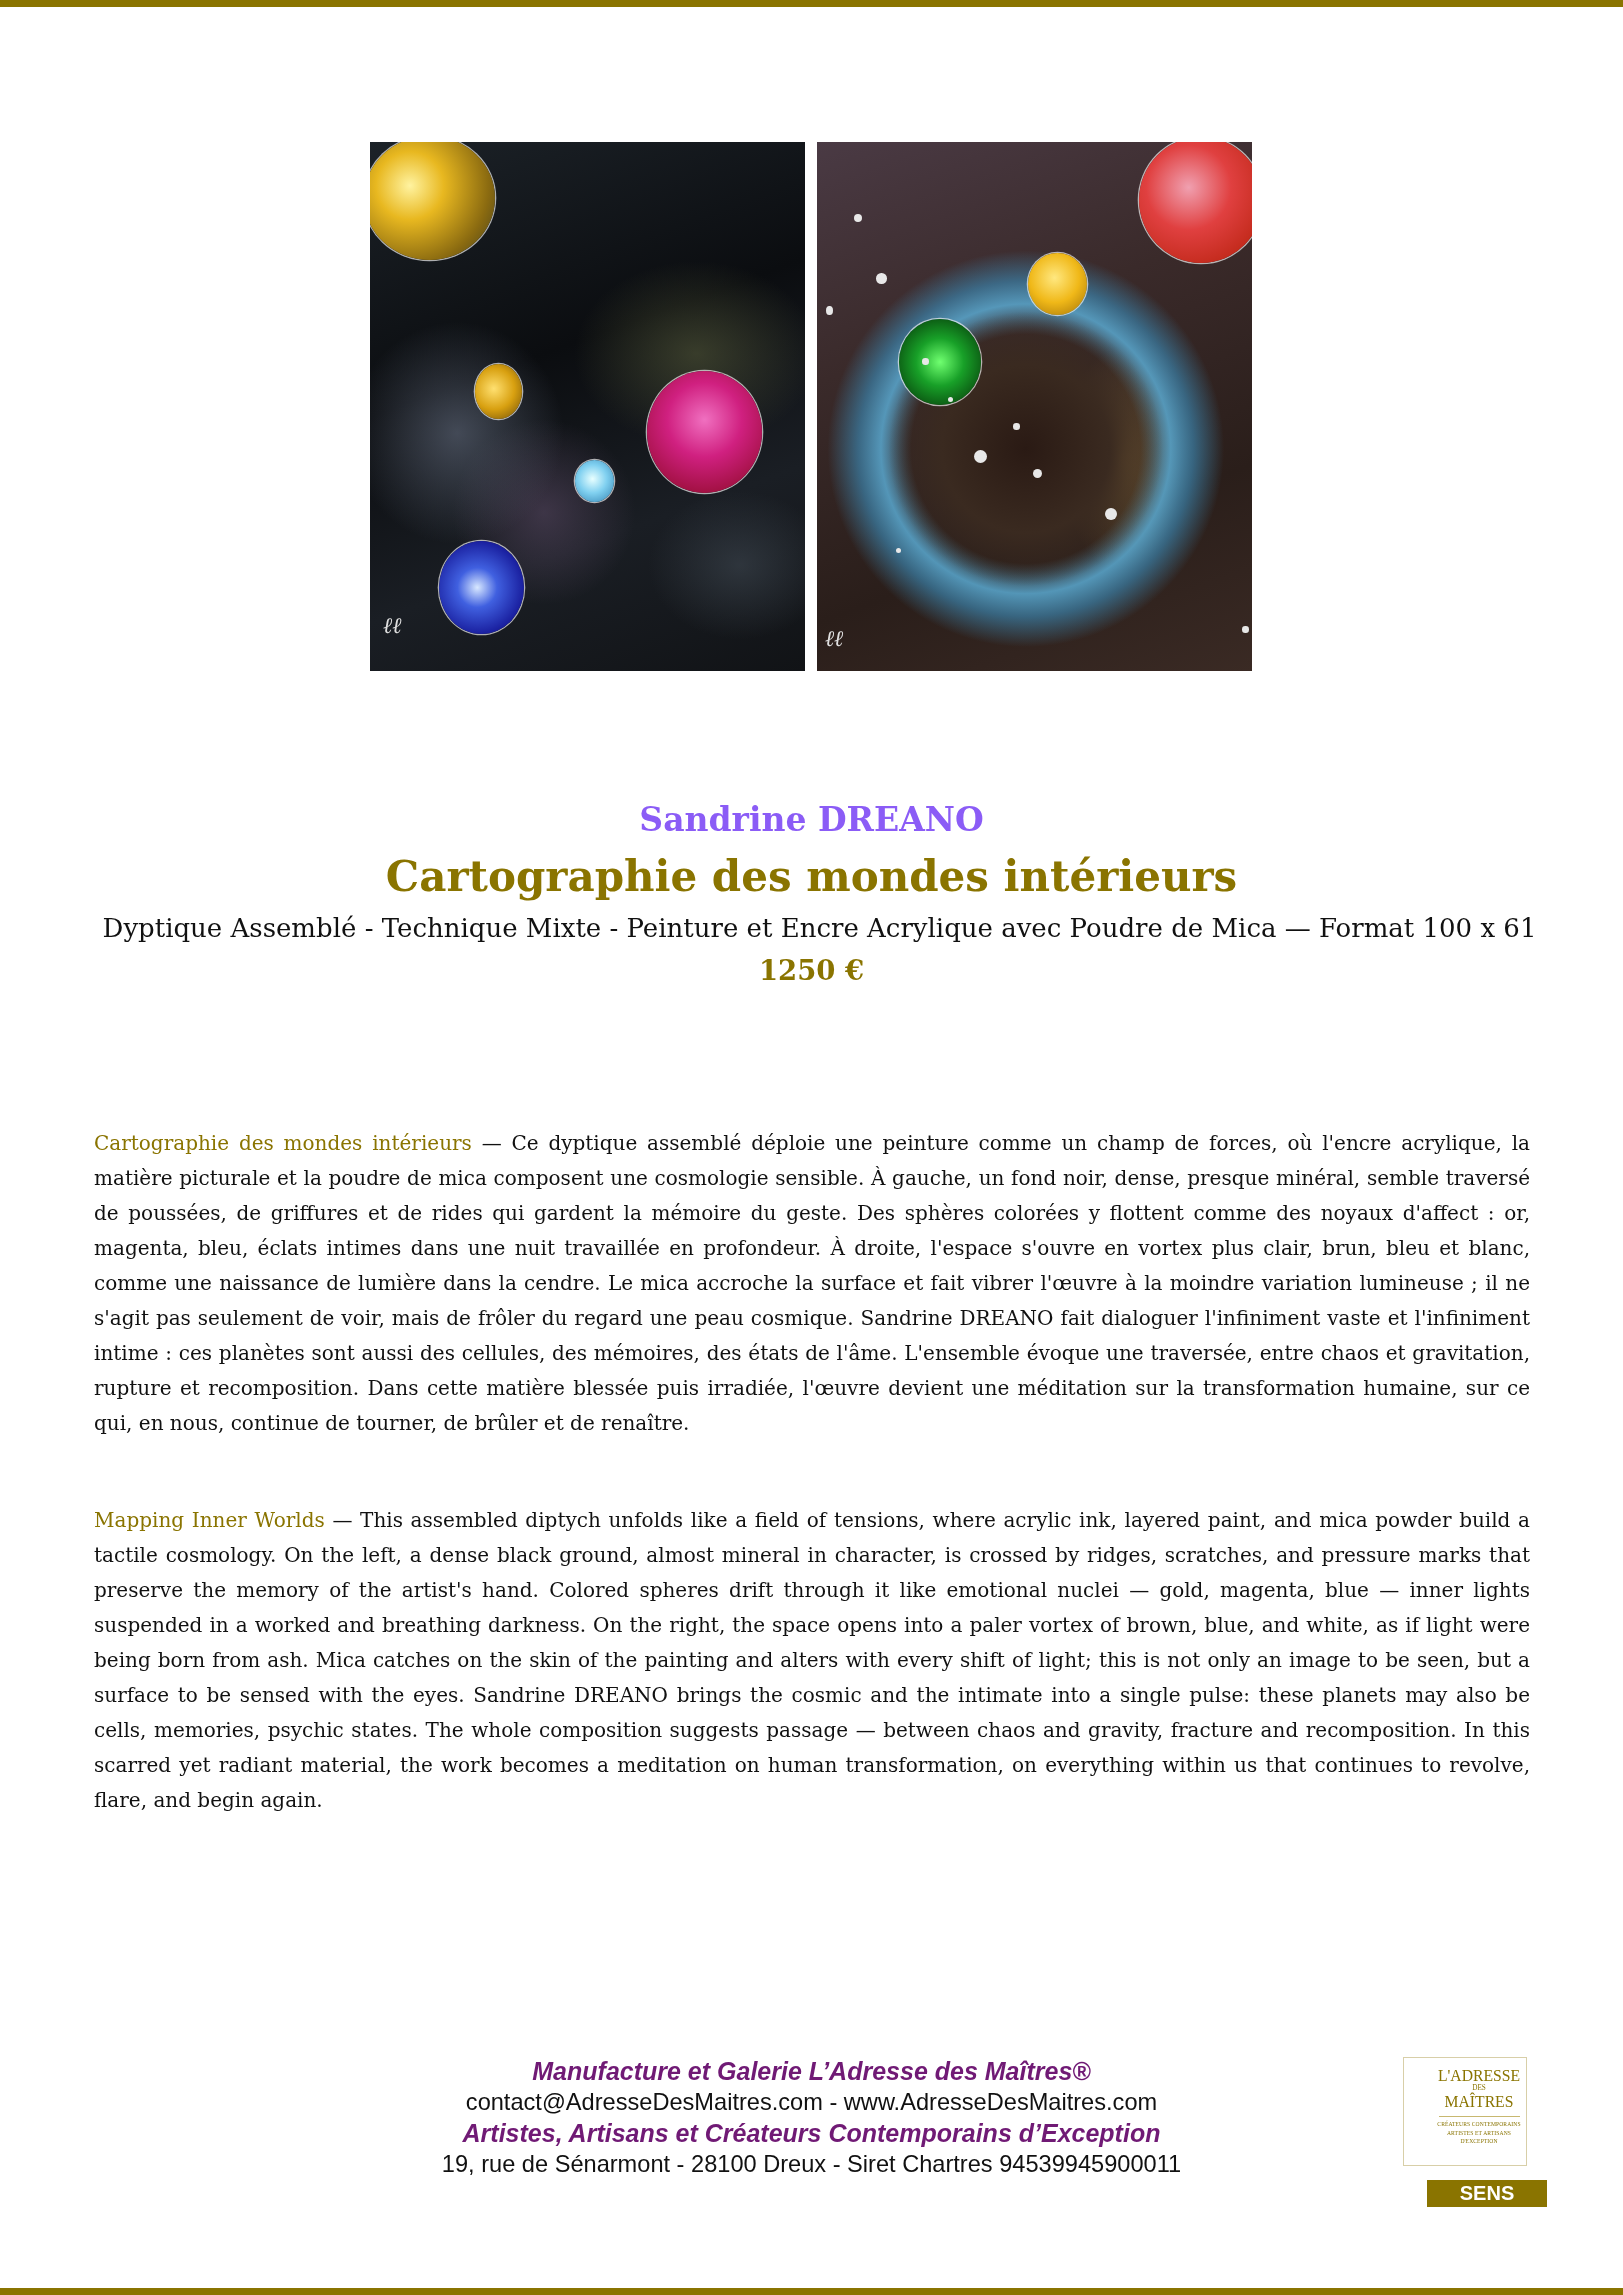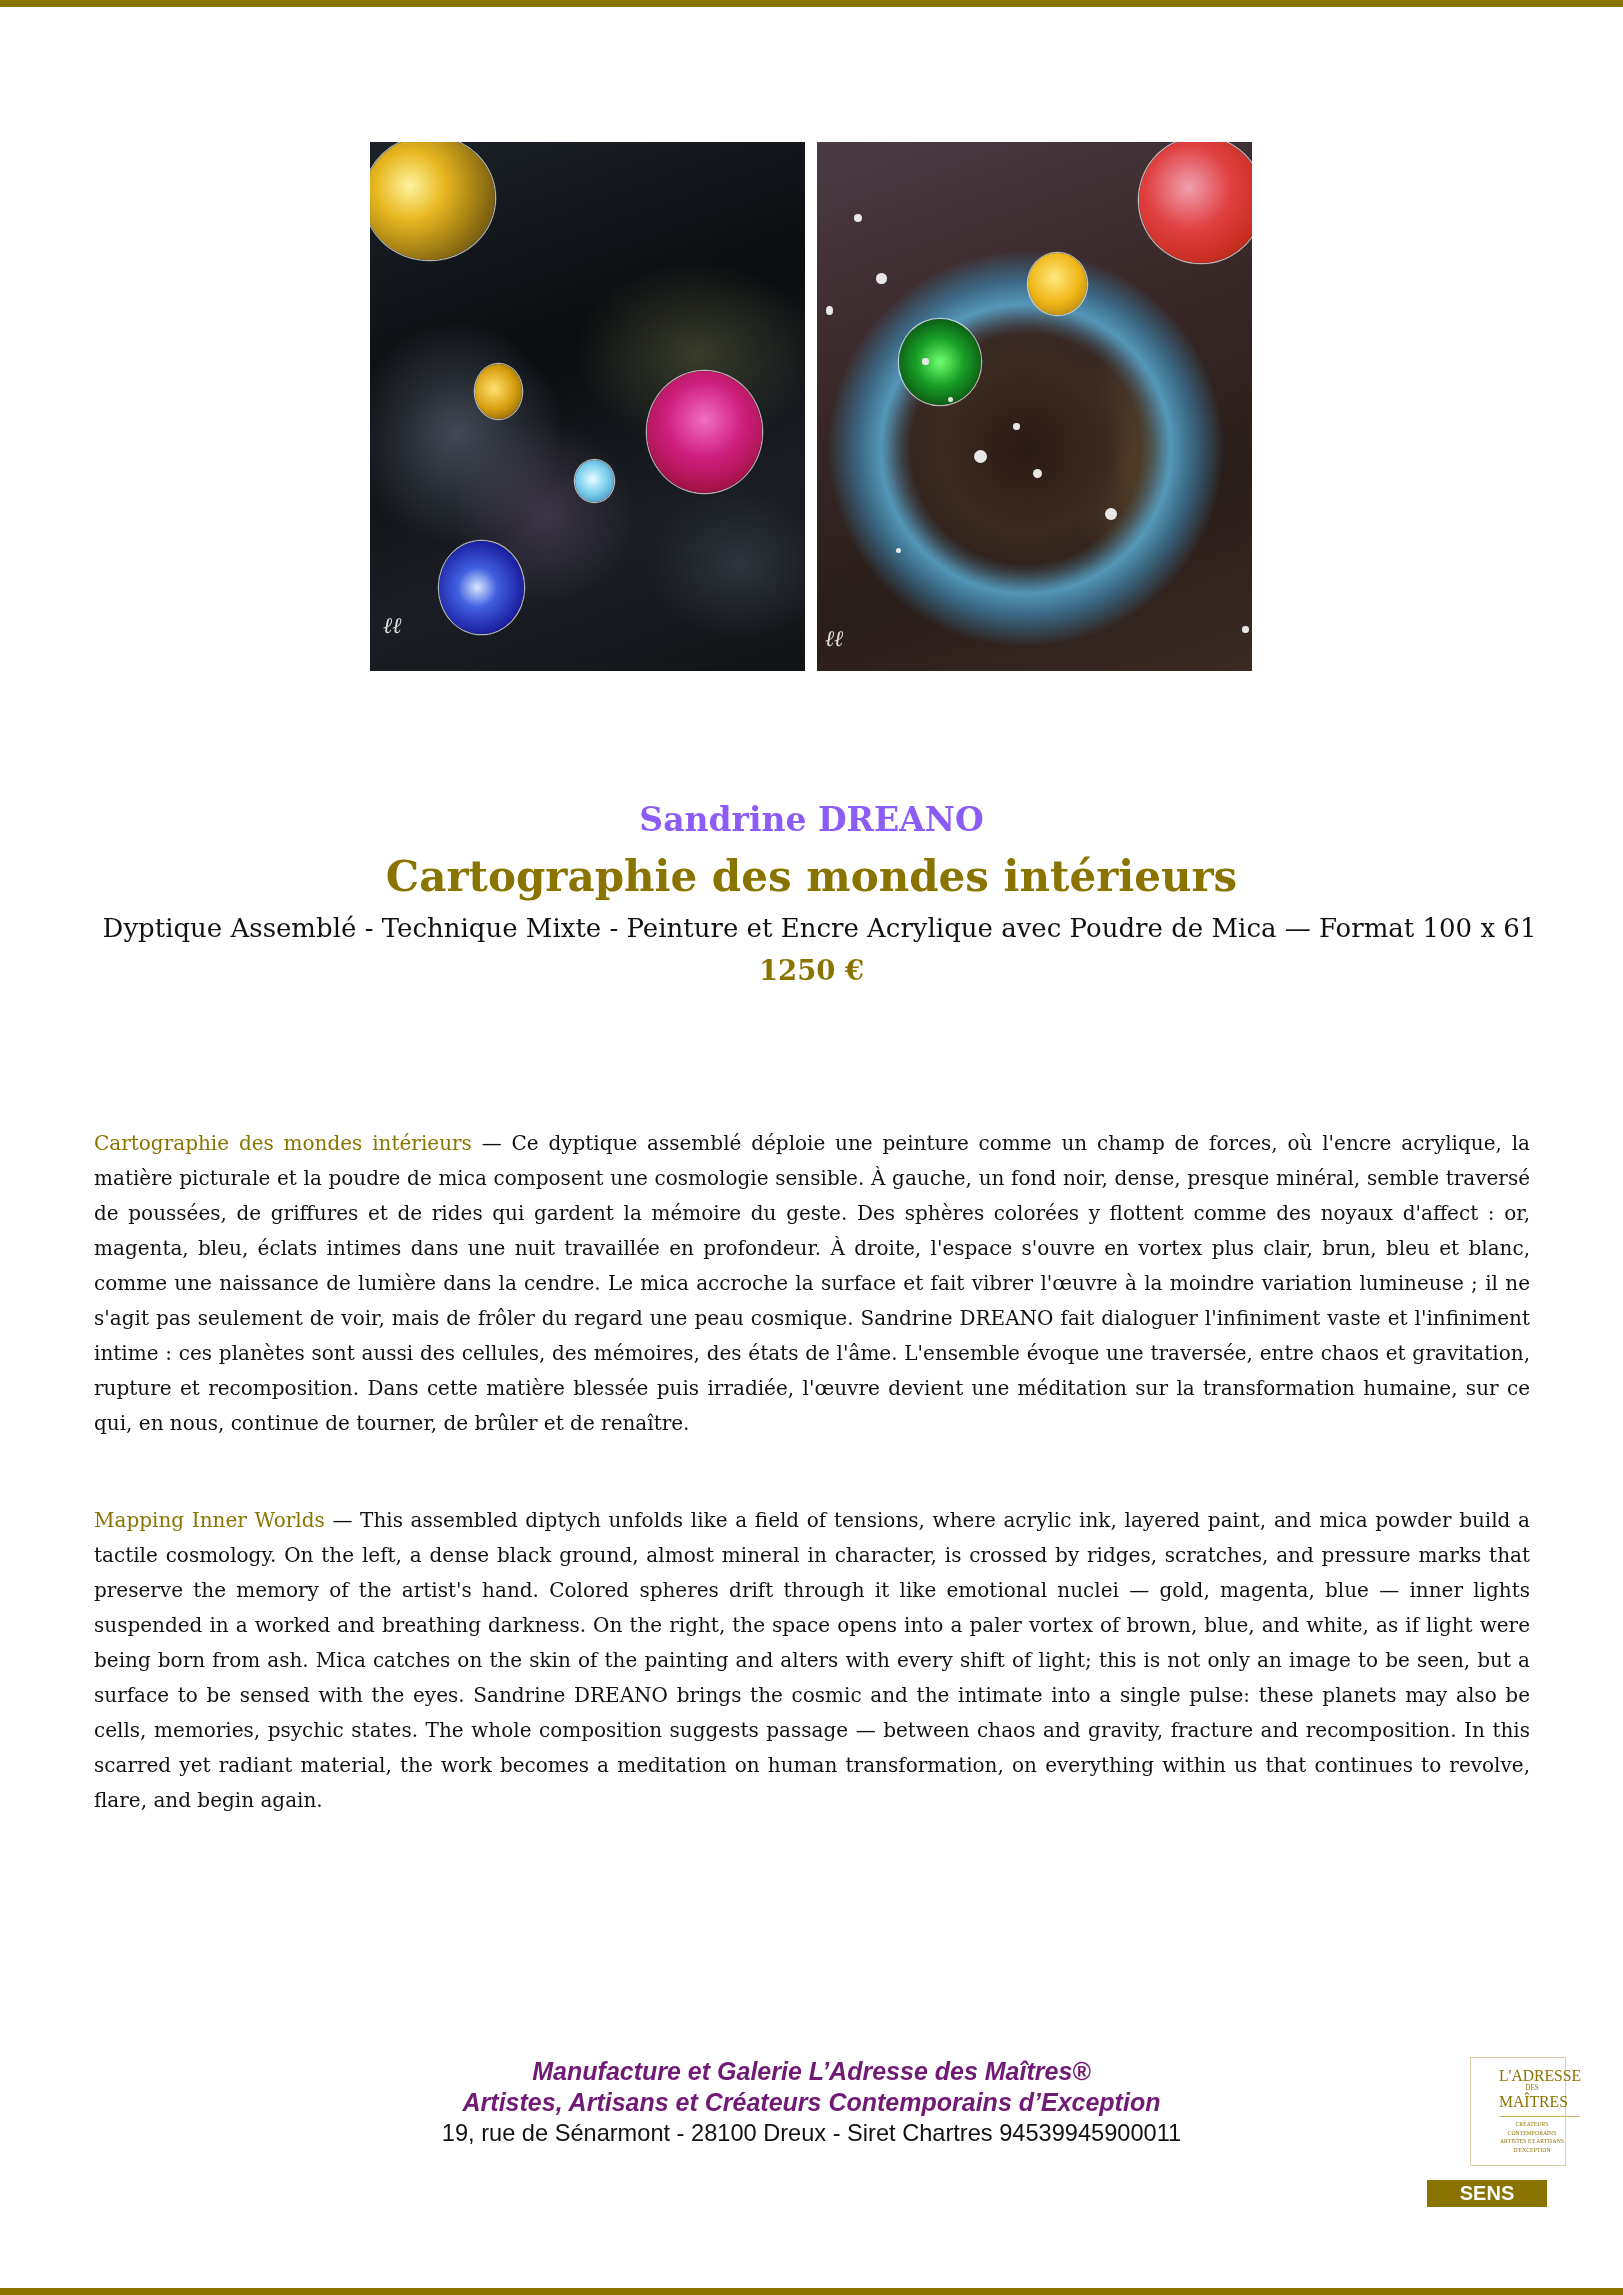--- a/index.html
+++ b/index.html
@@ -144,23 +144,23 @@
       font-style: italic;
     }
     .footer .plain {
       color: #111;
       font-size: 23.6px;
     }
 
     
     .logo {
       position: absolute;
-      left: 1470px;
+      left: 1403px;
       top: 2057px;
-      width: 96px;
+      width: 124px;
       height: 109px;
       border: 1.3px solid #d8cfa8;
       box-sizing: border-box;
       text-align: center;
       font-family: "Liberation Serif", "DejaVu Serif", serif;
       color: #8a7400;
       background: #fff;
       padding-left: 28px;
     }
     .logo .l1 {
@@ -239,20 +239,21 @@
 <div class="center title">Cartographie des mondes intérieurs</div>
 <div class="center subtitle">Dyptique Assemblé - Technique Mixte - Peinture et Encre Acrylique avec Poudre de Mica — Format 100 x 61</div>
 <div class="center price">1250 €</div>
 
 <p class="body-text p-fr" style="margin:0;"><span class="lead">Cartographie des mondes intérieurs</span><span> — Ce dyptique assemblé déploie une peinture comme un champ de forces, où l'encre acrylique, la matière picturale et la poudre de mica composent une cosmologie sensible. À gauche, un fond noir, dense, presque minéral, semble traversé de poussées, de griffures et de rides qui gardent la mémoire du geste. Des sphères colorées y flottent comme des noyaux d'affect : or, magenta, bleu, éclats intimes dans une nuit travaillée en profondeur. À droite, l'espace s'ouvre en vortex plus clair, brun, bleu et blanc, comme une naissance de lumière dans la cendre. Le mica accroche la surface et fait vibrer l'œuvre à la moindre variation lumineuse ; il ne s'agit pas seulement de voir, mais de frôler du regard une peau cosmique. Sandrine DREANO fait dialoguer l'infiniment vaste et l'infiniment intime : ces planètes sont aussi des cellules, des mémoires, des états de l'âme. L'ensemble évoque une traversée, entre chaos et gravitation, rupture et recomposition. Dans cette matière blessée puis irradiée, l'œuvre devient une méditation sur la transformation humaine, sur ce qui, en nous, continue de tourner, de brûler et de renaître.</span></p>
 
 <p class="body-text p-en" style="margin:0;"><span class="lead">Mapping Inner Worlds</span><span> — This assembled diptych unfolds like a field of tensions, where acrylic ink, layered paint, and mica powder build a tactile cosmology. On the left, a dense black ground, almost mineral in character, is crossed by ridges, scratches, and pressure marks that preserve the memory of the artist's hand. Colored spheres drift through it like emotional nuclei — gold, magenta, blue — inner lights suspended in a worked and breathing darkness. On the right, the space opens into a paler vortex of brown, blue, and white, as if light were being born from ash. Mica catches on the skin of the painting and alters with every shift of light; this is not only an image to be seen, but a surface to be sensed with the eyes. Sandrine DREANO brings the cosmic and the intimate into a single pulse: these planets may also be cells, memories, psychic states. The whole composition suggests passage — between chaos and gravity, fracture and recomposition. In this scarred yet radiant material, the work becomes a meditation on human transformation, on everything within us that continues to revolve, flare, and begin again.</span></p>
 
 <div class="footer">
   <span class="line gold">Manufacture et Galerie L’Adresse des Maîtres®</span>
+  <span class="line plain">contact@AdresseDesMaitres.com - www.AdresseDesMaitres.com</span>
   <span class="line gold">Artistes, Artisans et Créateurs Contemporains d’Exception</span>
   <span class="line plain">19, rue de Sénarmont - 28100 Dreux - Siret Chartres 94539945900011</span>
 </div>
 
 <div class="logo">
   <div class="l1">L'ADRESSE</div>
   <div class="l2">DES</div>
   <div class="l3">MAÎTRES</div>
   <div class="rule"></div>
   <div class="small">CRÉATEURS CONTEMPORAINS</div>

